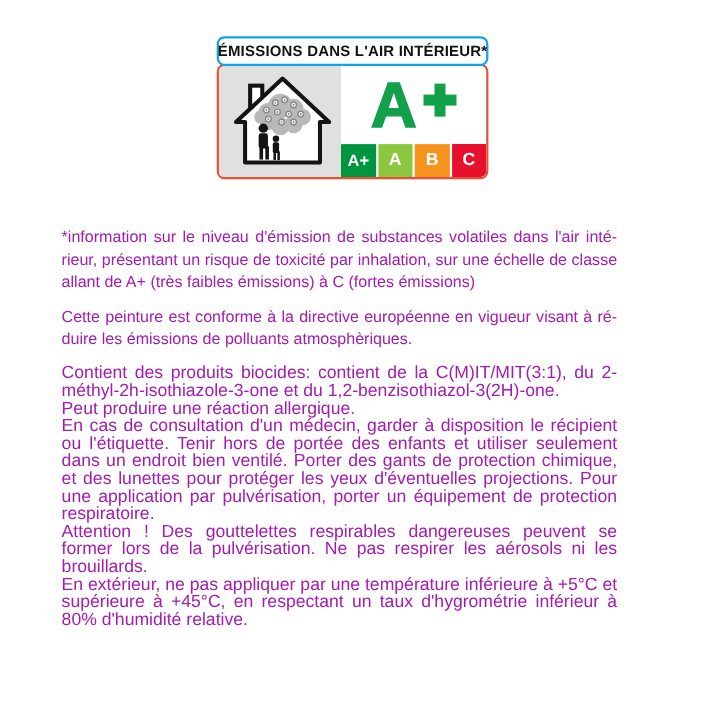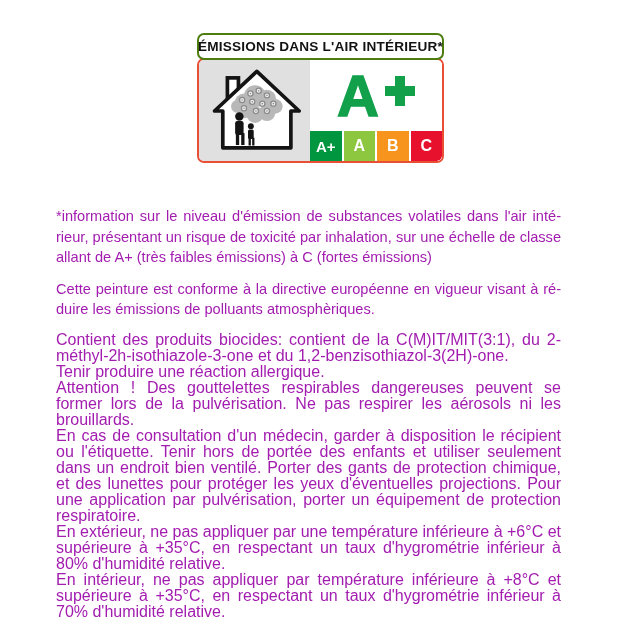--- a/index.html
+++ b/index.html
@@ -2,21 +2,21 @@
 <html><head>
 <meta charset="utf-8">
 <style>
   html,body{margin:0;padding:0;background:#ffffff;}
   body{width:640px;height:640px;position:relative;overflow:hidden;
        font-family:"Liberation Sans",sans-serif;}
 
   
   .label-wrap{position:absolute;left:197px;top:33px;width:247px;}
   .label-header{box-sizing:border-box;height:27px;background:#fff;
-      border:2px solid #4d7c0f;border-radius:7px;
+      border:2px solid #0ea5e9;border-radius:7px;
       display:flex;align-items:center;justify-content:center;
       font-weight:bold;font-size:13.6px;letter-spacing:.2px;color:#121212;
       position:relative;z-index:2;white-space:nowrap;}
   .label-body{box-sizing:border-box;height:105px;margin-top:-2px;background:#fff;
       border:2px solid #e94f35;border-radius:7px;overflow:hidden;
       display:flex;position:relative;z-index:1;}
   .house-panel{width:111px;background:#e0e0e0;display:flex;
       align-items:center;justify-content:center;flex-shrink:0;}
   .rating-panel{flex:1;display:flex;flex-direction:column;background:#fff;}
   .rating-big{flex:1;display:flex;align-items:center;justify-content:center;
@@ -120,19 +120,18 @@
   </div>
 </div>
 
 <div class="textcol">
   <p class="p-normal footnote">*information sur le niveau d'émission de substances volatiles dans l'air inté­rieur, présentant un risque de toxicité par inhalation, sur une échelle de classe allant de A+ (très faibles émissions) à C (fortes émissions)</p>
 
   <p class="p-normal">Cette peinture est conforme à la directive européenne en vigueur visant à ré­duire les émissions de polluants atmosphèriques.</p>
 
   <div class="precautions">
     <p class="p-italic">Contient des produits biocides: contient de la C(M)IT/MIT(3:1), du 2-méthyl-2h-iso­thiazole-3-one et du 1,2-benzisothiazol-3(2H)-one.</p>
-    <p class="p-italic">Tenir produire une réaction allergique.</p>
+    <p class="p-italic">Peut produire une réaction allergique.</p>
+    <p class="p-italic">En cas de consultation d'un médecin, garder à disposition le récipient ou l'éti­quette. Tenir hors de portée des enfants et utiliser seulement dans un endroit bien ventilé. Porter des gants de protection chimique, et des lunettes pour protéger les yeux d'éventuelles projections. Pour une application par pulvérisation, porter un équipement de protection respiratoire.</p>
     <p class="p-italic">Attention ! Des gouttelettes respirables dangereuses peuvent se former lors de la pulvérisation. Ne pas respirer les aérosols ni les brouillards.</p>
-    <p class="p-italic">En cas de consultation d'un médecin, garder à disposition le récipient ou l'éti­quette. Tenir hors de portée des enfants et utiliser seulement dans un endroit bien ventilé. Porter des gants de protection chimique, et des lunettes pour protéger les yeux d'éventuelles projections. Pour une application par pulvérisation, porter un équipement de protection respiratoire.</p>
-    <p class="p-italic">En extérieur, ne pas appliquer par une température inférieure à +6°C et supérieure à +35°C, en respectant un taux d'hygrométrie inférieur à 80% d'humidité relative.</p>
-    <p class="p-italic">En intérieur, ne pas appliquer par température inférieure à +8°C et supérieure à +35°C, en respectant un taux d'hygrométrie inférieur à 70% d'humidité relative.</p>
+    <p class="p-italic">En extérieur, ne pas appliquer par une température inférieure à +5°C et supérieure à +45°C, en respectant un taux d'hygrométrie inférieur à 80% d'humidité relative.</p>
   </div>
 </div>
 
 </body></html>

